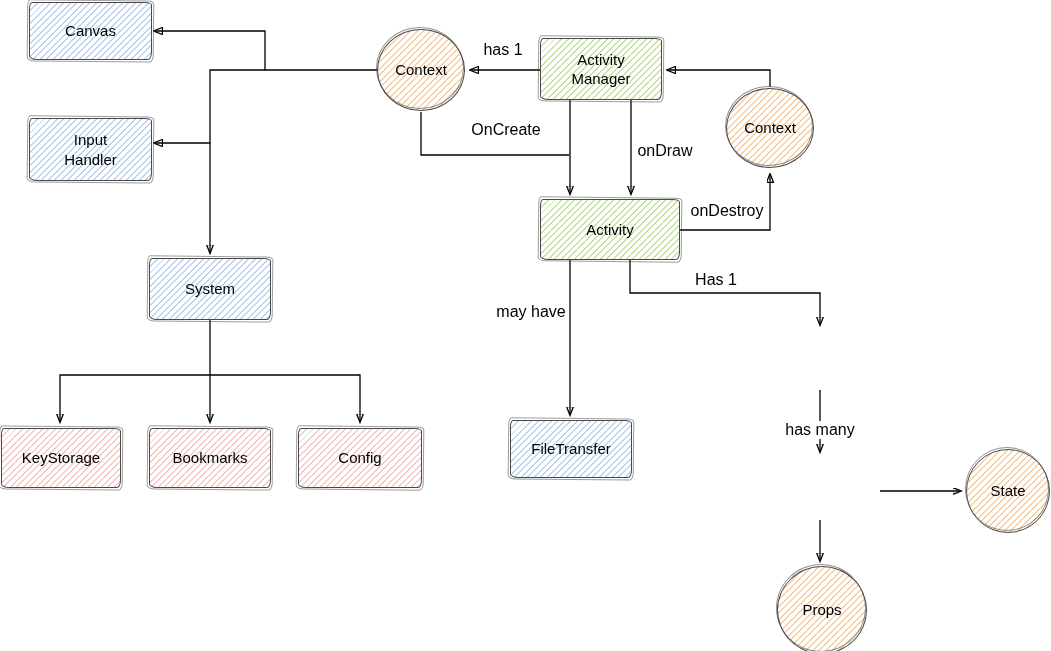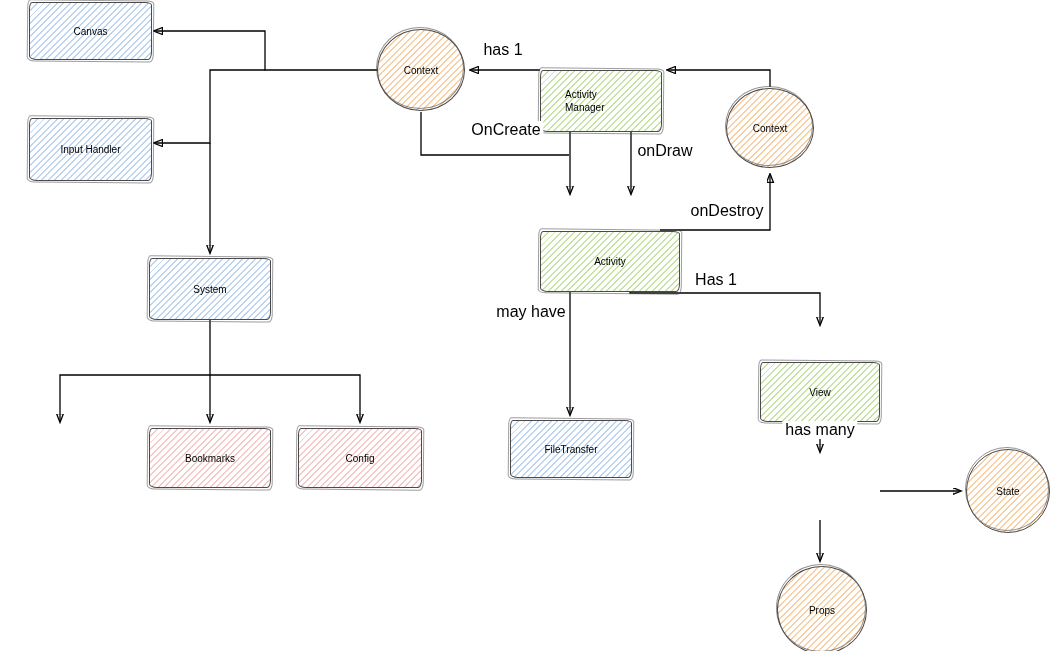--- a/index.html
+++ b/index.html
@@ -17,25 +17,25 @@
   .rect::before{
     content:"";position:absolute;inset:-3px;border:1.2px solid rgba(74,74,74,.55);
     border-radius:inherit;transform:rotate(.6deg);pointer-events:none;
   }
   .circle{border-radius:50%;}
   .circle::before{
     content:"";position:absolute;inset:-3px 0px 1px -2px;border:1.3px solid rgba(74,74,74,.6);
     border-radius:50%;pointer-events:none;
   }
   .blue  {background:repeating-linear-gradient(135deg,#bcd4ef 0px,#bcd4ef 1.4px,#ffffff 1.4px,#ffffff 4.6px);}
-  .green {background:repeating-linear-gradient(135deg,#c6e3a3 0px,#c6e3a3 1.4px,#ffffff 1.4px,#ffffff 4.6px);margin-top:32px;}
+  .green {background:repeating-linear-gradient(135deg,#c6e3a3 0px,#c6e3a3 1.4px,#ffffff 1.4px,#ffffff 4.6px);}
   .orange{background:repeating-linear-gradient(135deg,#f8cfa3 0px,#f8cfa3 1.4px,#ffffff 1.4px,#ffffff 4.6px);}
   .red   {background:repeating-linear-gradient(135deg,#f6c9c7 0px,#f6c9c7 1.4px,#ffffff 1.4px,#ffffff 4.6px);}
   .nlabel{
-    display:block;text-align:left;font-size:10px;line-height:1.3;
+    display:block;text-align:center;font-size:15px;line-height:1.3;
     white-space:normal;
   }
   .nlabel.narrow{max-width:72px;}
   .elabel{
     position:absolute;transform:translate(-50%,-50%);
     background:#ffffff;padding:0 3px;font-size:16px;white-space:nowrap;
   }
 </style>
 </head>
 <body>
@@ -70,37 +70,37 @@
 
   <div class="node rect blue" style="left:29px;top:2px;width:123px;height:58px">
     <span class="nlabel">Canvas</span>
   </div>
   <div class="node rect blue" style="left:29px;top:118px;width:123px;height:63px">
     <span class="nlabel narrow">Input Handler</span>
   </div>
   <div class="node rect blue" style="left:149px;top:258px;width:122px;height:62px">
     <span class="nlabel">System</span>
   </div>
+  <div class="node rect red" style="left:1px;top:428px;width:120px;height:60px">
+    <span class="nlabel">KeyStorage</span>
+  </div>
   <div class="node rect red" style="left:149px;top:428px;width:122px;height:60px">
     <span class="nlabel">Bookmarks</span>
   </div>
   <div class="node rect red" style="left:298px;top:428px;width:124px;height:60px">
     <span class="nlabel">Config</span>
   </div>
   <div class="node rect green" style="left:540px;top:38px;width:122px;height:62px">
     <span class="nlabel narrow">Activity Manager</span>
   </div>
   <div class="node rect green" style="left:540px;top:199px;width:140px;height:61px">
     <span class="nlabel">Activity</span>
   </div>
   <div class="node rect blue" style="left:510px;top:420px;width:122px;height:58px">
     <span class="nlabel">FileTransfer</span>
-  </div>
-  <div class="node rect green" style="left:760px;top:330px;width:120px;height:60px">
-    <span class="nlabel">View</span>
   </div>
 
   <div class="node circle orange" style="left:377px;top:29px;width:88px;height:82px">
     <span class="nlabel">Context</span>
   </div>
   <div class="node circle orange" style="left:726px;top:88px;width:88px;height:80px">
     <span class="nlabel">Context</span>
   </div>
   <div class="node circle orange" style="left:966px;top:449px;width:84px;height:84px">
     <span class="nlabel">State</span>

